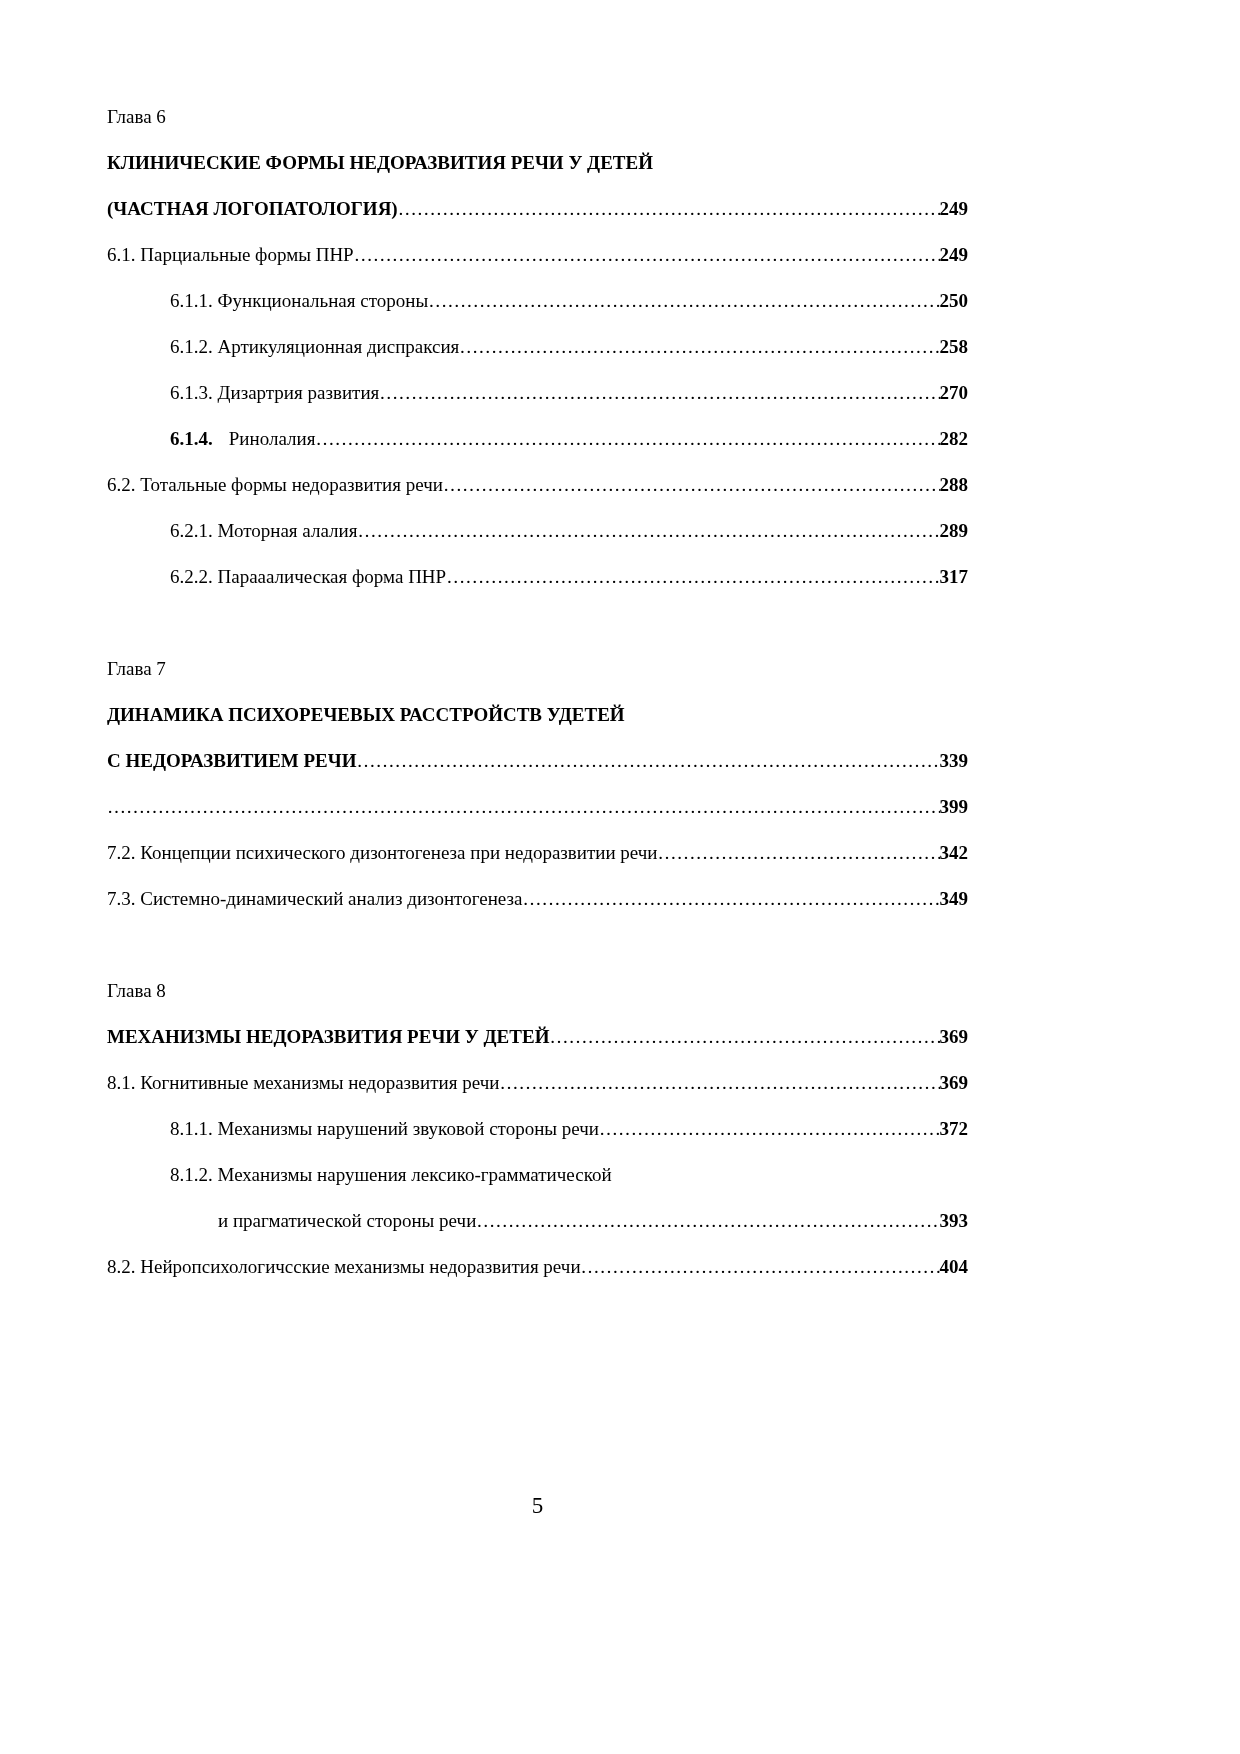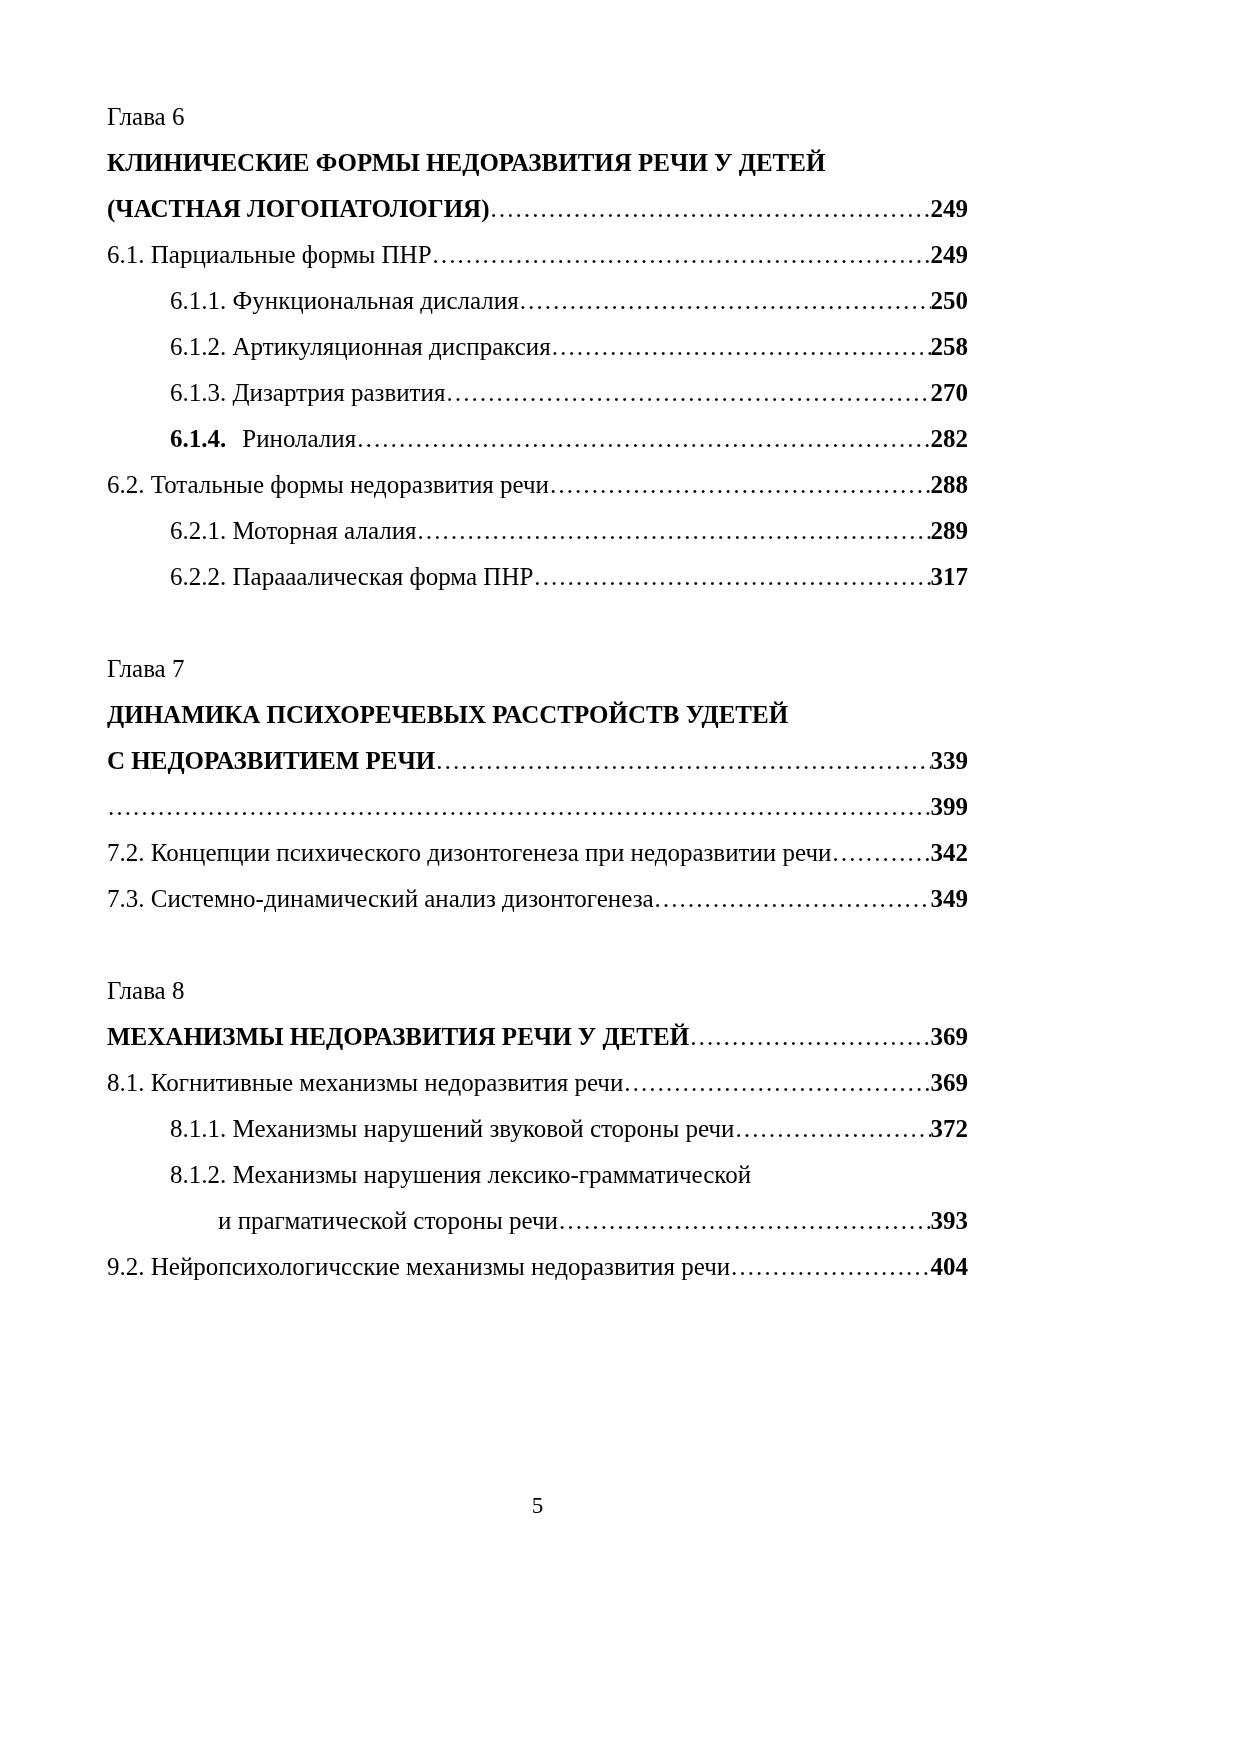--- a/index.html
+++ b/index.html
@@ -21,21 +21,21 @@
     position: absolute;
     left: 107px;
     top: 94px;
     width: 861px;
   }
   .chapter { margin: 0; }
   .chapter + .chapter { margin-top: 46px; }
   .row {
     display: flex;
     align-items: baseline;
-    font-size: 25px;
+    font-size: 19px;
     line-height: 46px;
     white-space: nowrap;
   }
   .t { white-space: nowrap; }
   .bold { font-weight: 700; text-align: center; }
   .num { font-weight: 700; margin-right: 16px; }
   .ind1 { padding-left: 63px; }
   .ind2 { padding-left: 111px; }
   .leader {
     flex: 1 1 auto;
@@ -76,21 +76,21 @@
         <span class="leader"></span>
         <span class="pg">249</span>
       </div>
 
       <div class="row">
         <span class="t">6.1. Парциальные формы ПНР</span>
         <span class="leader"></span>
         <span class="pg">249</span>
       </div>
       <div class="row ind1">
-        <span class="t">6.1.1. Функциональная дислалия</span>
+        <span class="t">6.1.1. Функциональная стороны</span>
         <span class="leader"></span>
         <span class="pg">250</span>
       </div>
       <div class="row ind1">
         <span class="t">6.1.2. Артикуляционная диспраксия</span>
         <span class="leader"></span>
         <span class="pg">258</span>
       </div>
       <div class="row ind1">
         <span class="t">6.1.3. Дизартрия развития</span>
@@ -168,21 +168,21 @@
       </div>
       <div class="row ind1">
         <span class="t">8.1.2. Механизмы нарушения лексико-грамматической</span>
       </div>
       <div class="row ind2">
         <span class="t">и прагматической стороны речи</span>
         <span class="leader"></span>
         <span class="pg">393</span>
       </div>
       <div class="row">
-        <span class="t">9.2. Нейропсихологичсские механизмы недоразвития речи</span>
+        <span class="t">8.2. Нейропсихологичсские механизмы недоразвития речи</span>
         <span class="leader"></span>
         <span class="pg">404</span>
       </div>
     </div>
 
   </div>
 
   <div class="footer-pagenum">5</div>
 </div>
 

